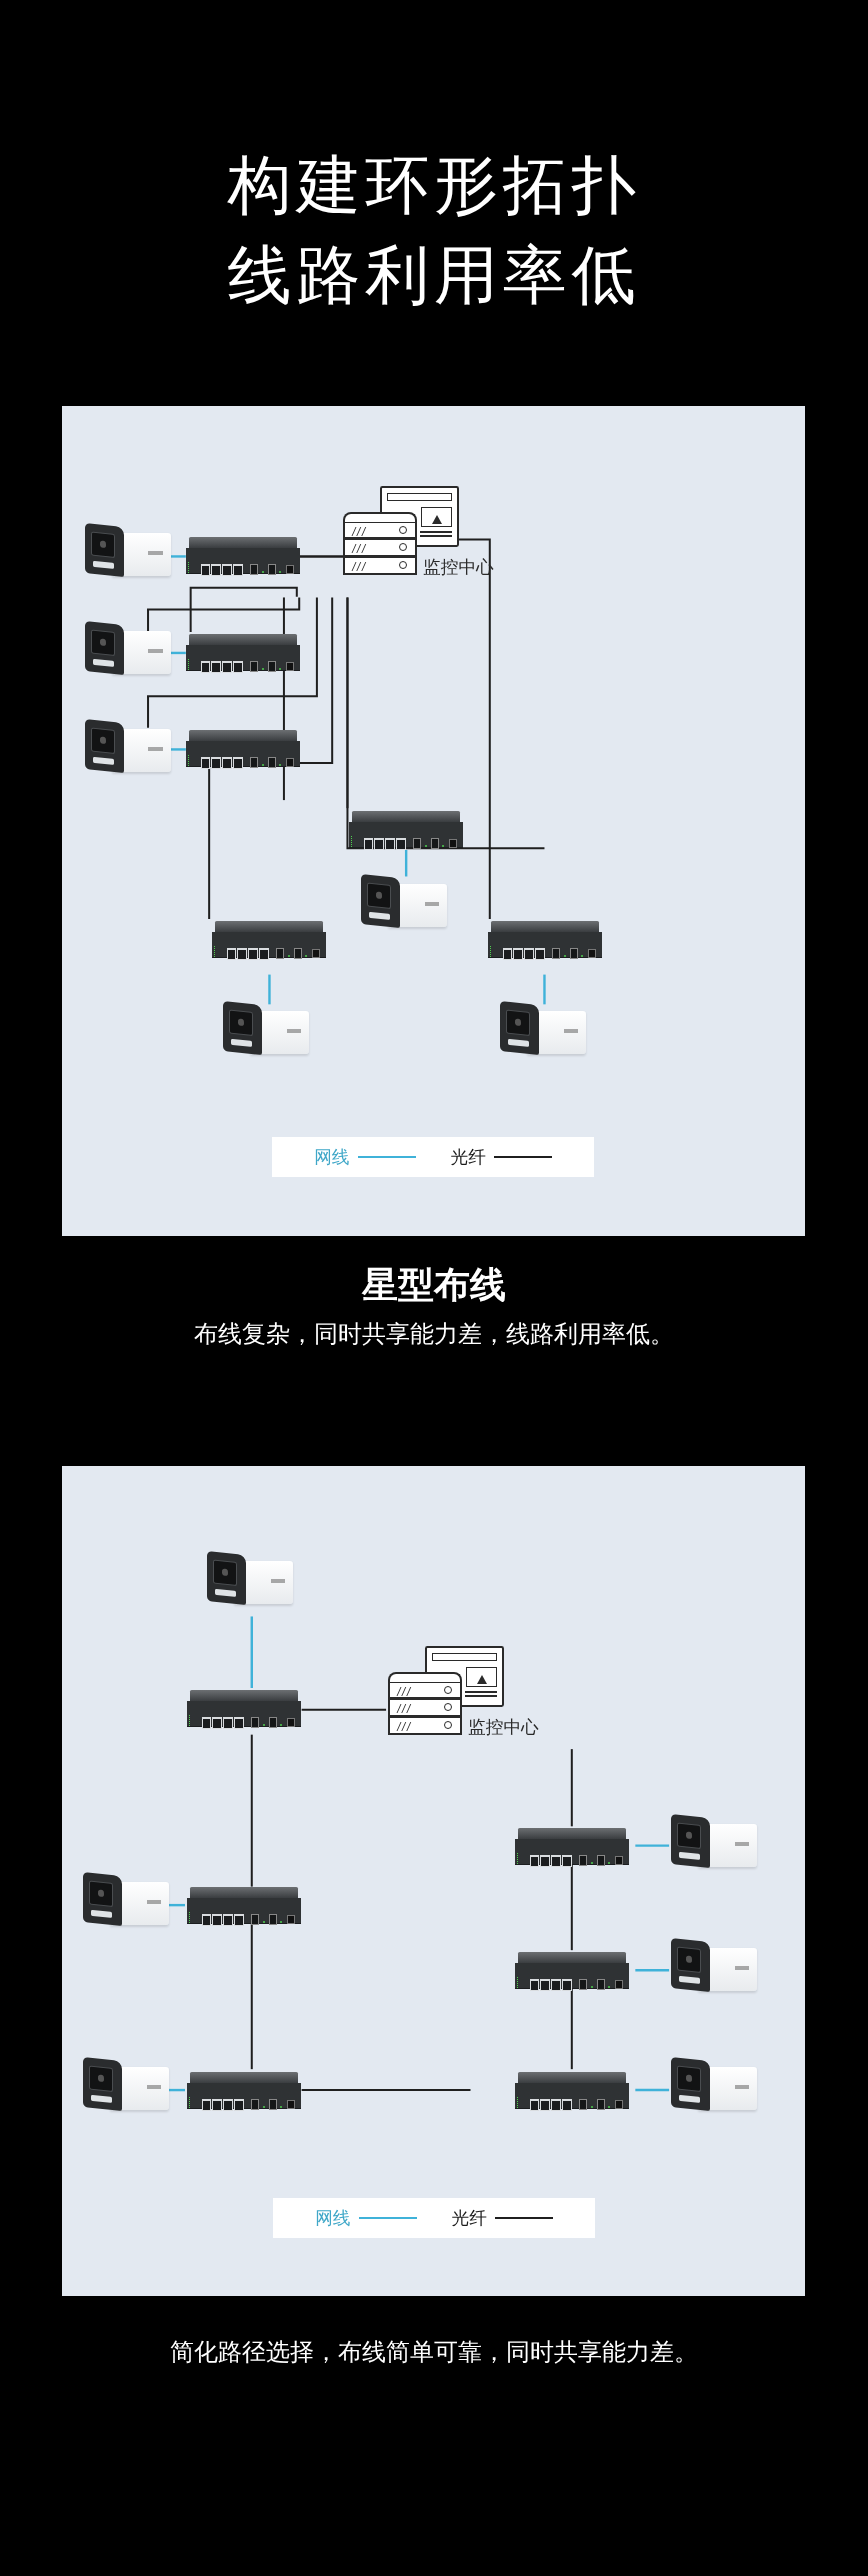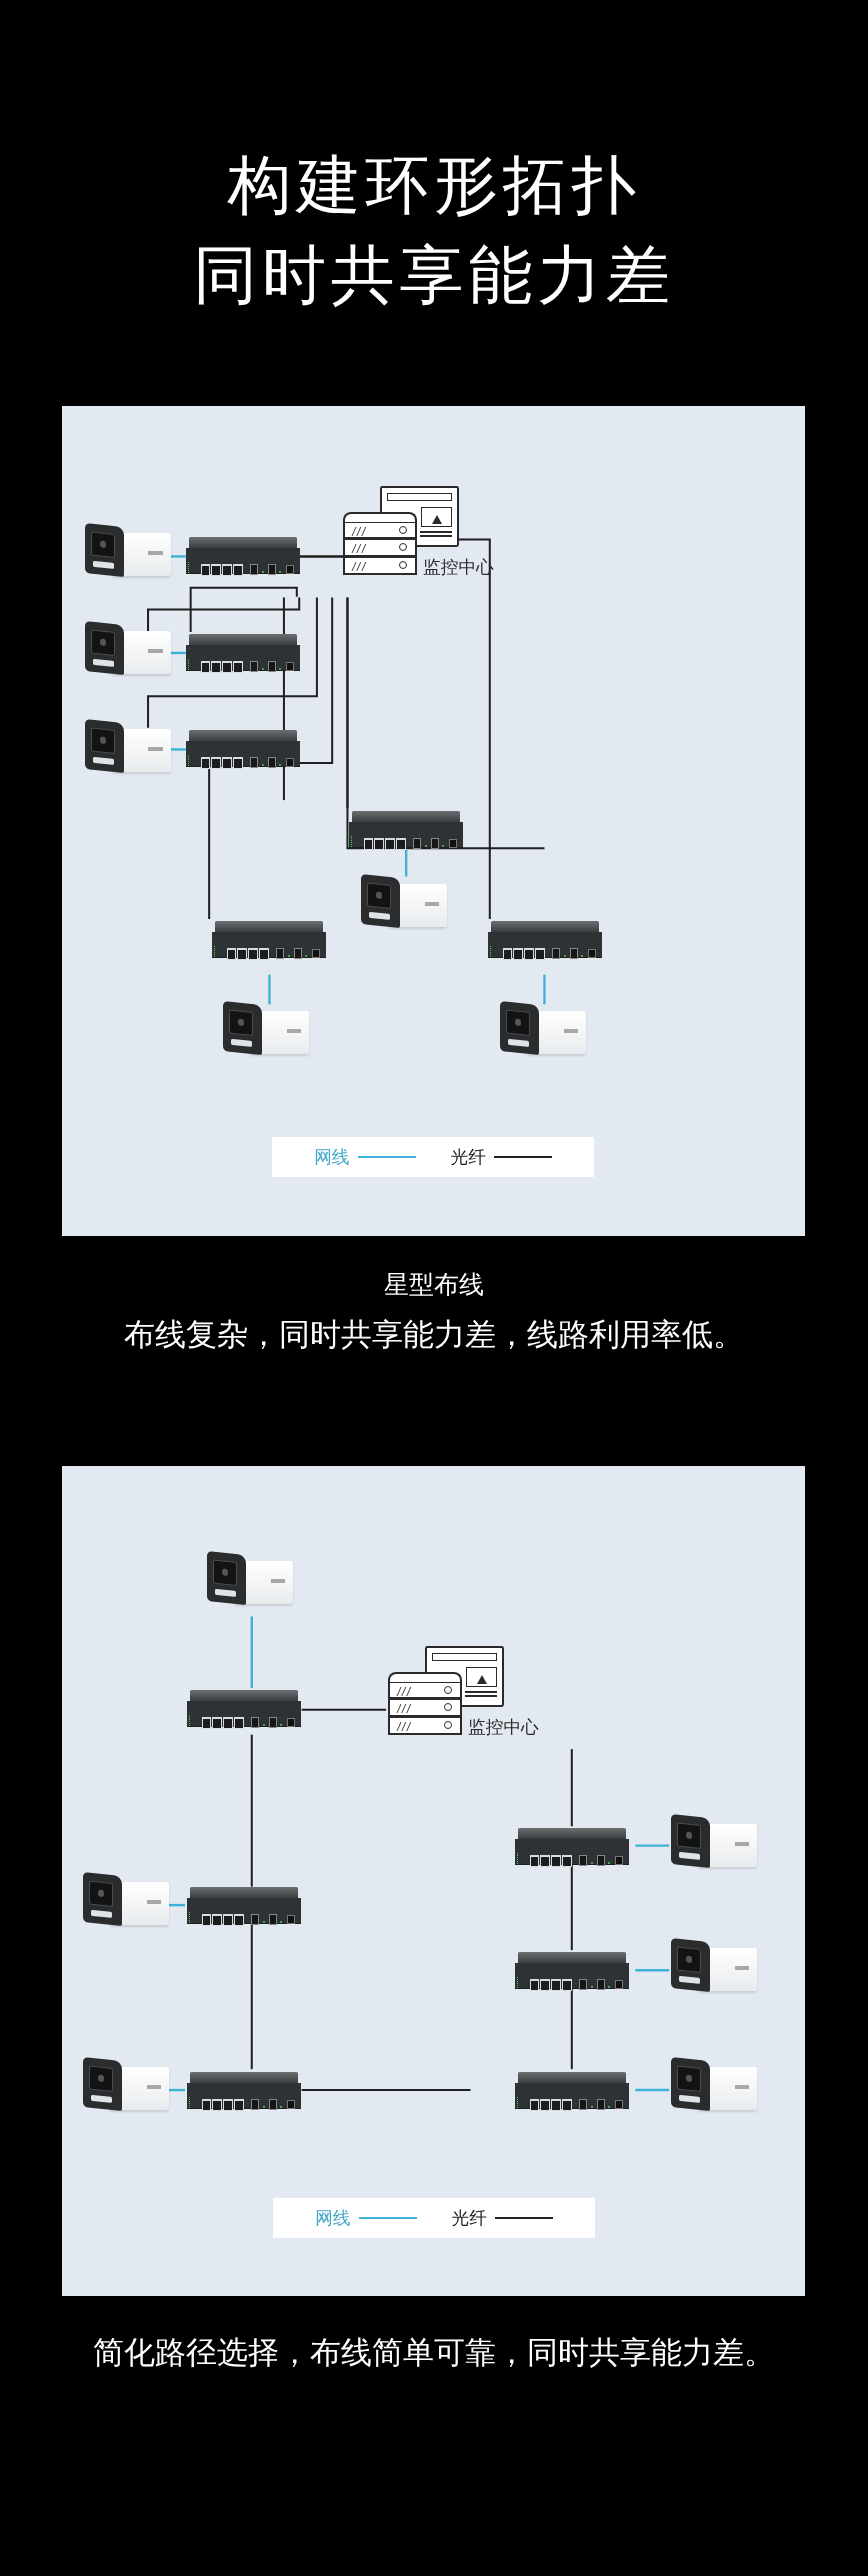--- a/index.html
+++ b/index.html
@@ -6,22 +6,22 @@
   html, body { background: #000; width: 868px; }
   body { position: relative; height: 2576px; font-family: "DejaVu Sans", "Liberation Sans", sans-serif; color: #fff; overflow: hidden; }
 
   .hero-title { position: absolute; left: 0; width: 868px; top: 129px; text-align: center; margin-top: 11px; }
   .hero-title .line { font-size: 64px; line-height: 90px; font-weight: 400; letter-spacing: 4.8px; color: #fff; }
 
   .panel { position: absolute; left: 62px; width: 743px; height: 830px; background: #e3e9f1; overflow: hidden; }
   .panel svg.wires { position: absolute; left: 0; top: 0; }
 
   .caption { position: absolute; left: 0; width: 868px; text-align: center; }
-  .caption .cap-title { font-size: 25px; font-weight: normal; line-height: 42px; }
-  .caption .cap-desc { font-size: 31px; line-height: 35px; margin-top: 11.3px; color: #fff; }
+  .caption .cap-title { font-size: 36px; font-weight: bold; line-height: 42px; }
+  .caption .cap-desc { font-size: 24px; line-height: 35px; margin-top: 11.3px; color: #fff; }
 
   
   .switch { position: absolute; width: 114px; height: 37px; }
   .switch .top { position: absolute; left: 3.2px; right: 3.2px; top: 0; height: 11.3px; background: linear-gradient(#6c6f72, #3a3d40); border-radius: 1.6px 1.6px 0 0; }
   .switch .front { position: absolute; left: 0; right: 0; top: 11.3px; height: 26px; background: #2f3234; border-bottom: 1.6px solid #1c1e20; }
   .switch .ports { position: absolute; left: 14.5px; top: 16px; width: 42px; height: 11.3px; display: flex; gap: 1.6px; }
   .switch .ports i { flex: 1; background: #1b1d1f; border: 1.2px solid #d9dcdf; border-top-width: 2.4px; }
   .switch .sfp { position: absolute; top: 16px; width: 8px; height: 10.5px; background: #151718; border: 0.8px solid #888; }
   .switch .led { position: absolute; top: 22.5px; width: 2.4px; height: 2.4px; background: #4fcf4f; border-radius: 50%; }
   .switch .pwr { position: absolute; right: 6.4px; top: 17px; width: 7.2px; height: 8.8px; background: #111; border: 0.8px solid #777; }
@@ -53,21 +53,21 @@
   
   .legend { position: absolute; width: 322px; height: 40px; background: #fff; display: flex; align-items: center; justify-content: center; gap: 35px; }
   .legend .item { display: flex; align-items: center; gap: 8px; font-size: 17.7px; }
   .legend .swatch { width: 58px; height: 2.4px; }
 </style>
 </head>
 <body>
 
 <div class="hero-title">
   <div class="line">构建环形拓扑</div>
-  <div class="line">同时共享能力差</div>
+  <div class="line">线路利用率低</div>
 </div>
 
 <div class="panel" id="star-panel" style="top:406px;">
   <svg class="wires" width="743" height="830" viewBox="0 0 924 1032">
 
     <g stroke="#3fb2d9" stroke-width="3">
       <line x1="117" y1="187" x2="154" y2="187"></line>
       <line x1="117" y1="307" x2="154" y2="307"></line>
       <line x1="117" y1="427" x2="154" y2="427"></line>
       <line x1="258" y1="707" x2="258" y2="744"></line>

